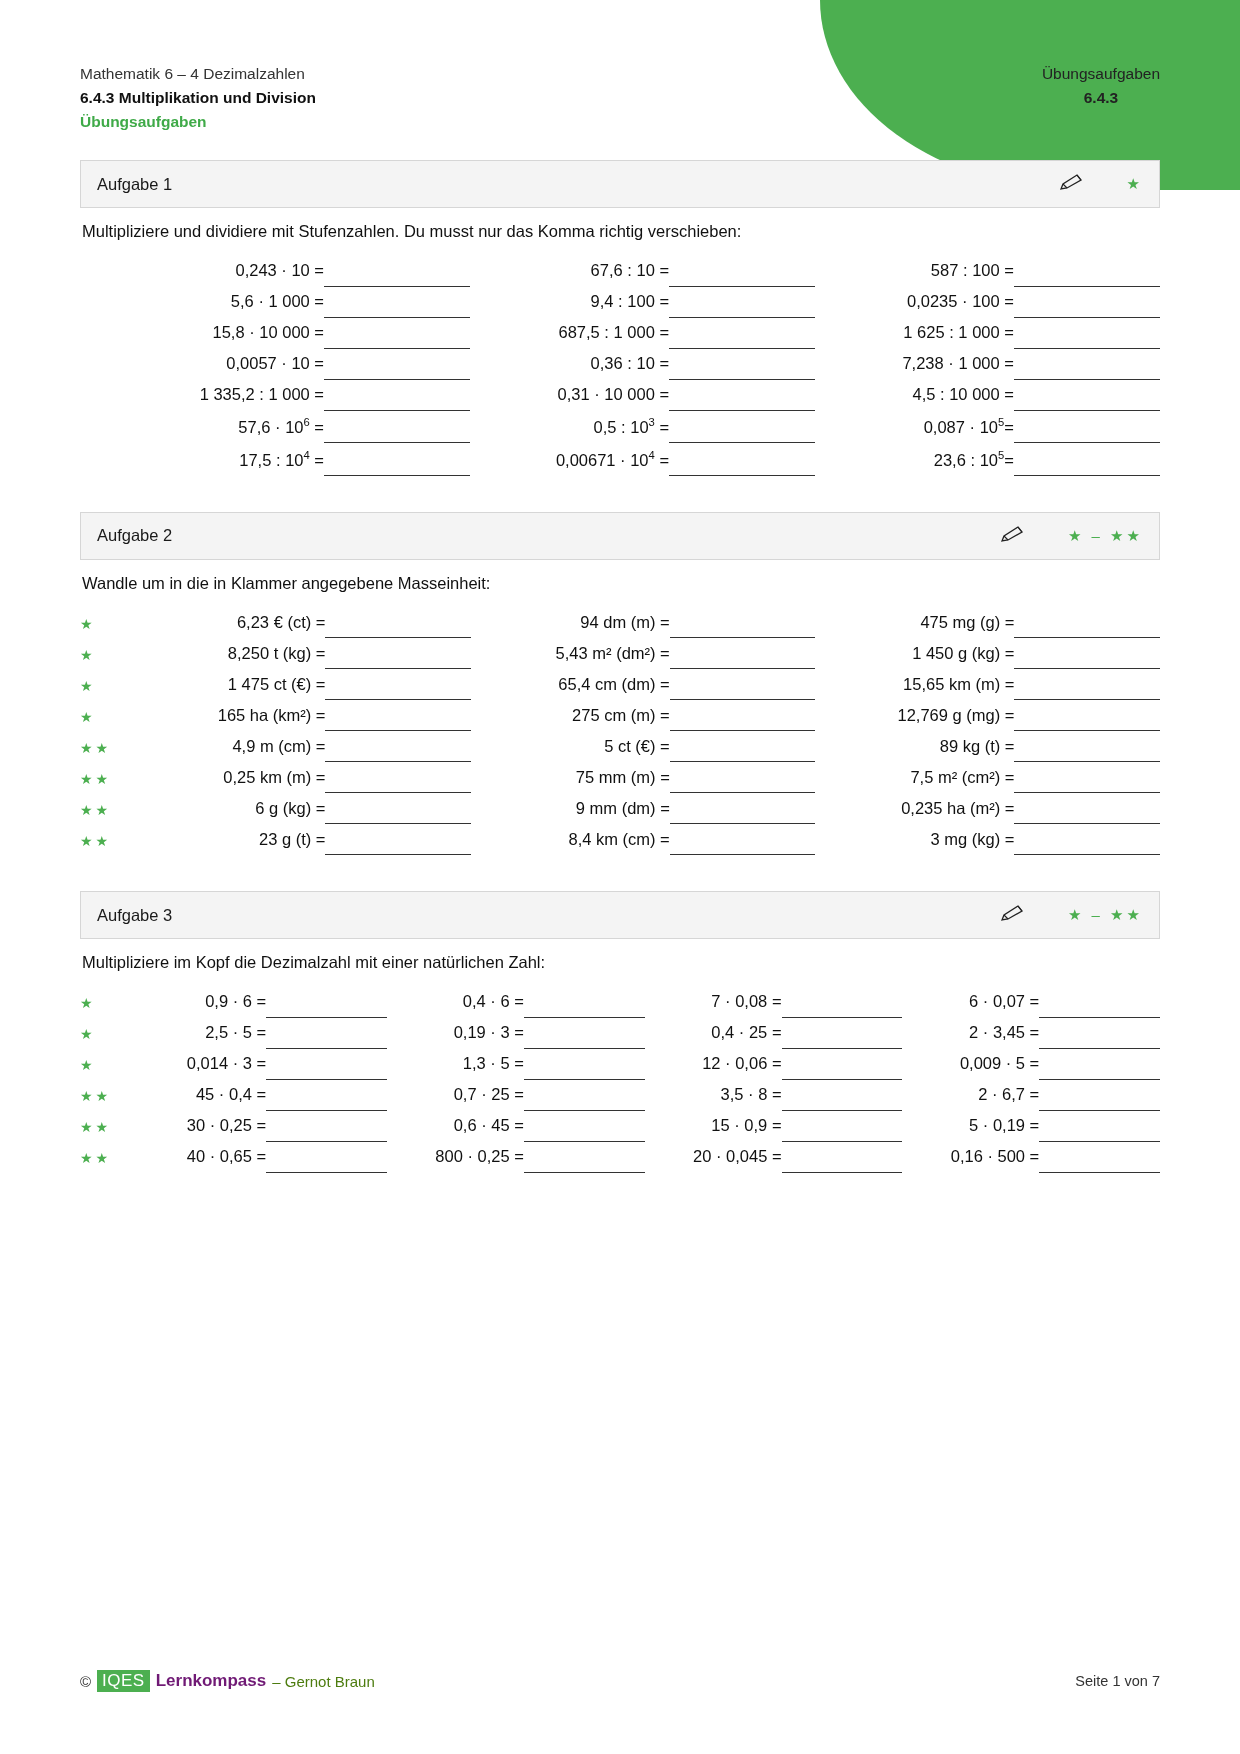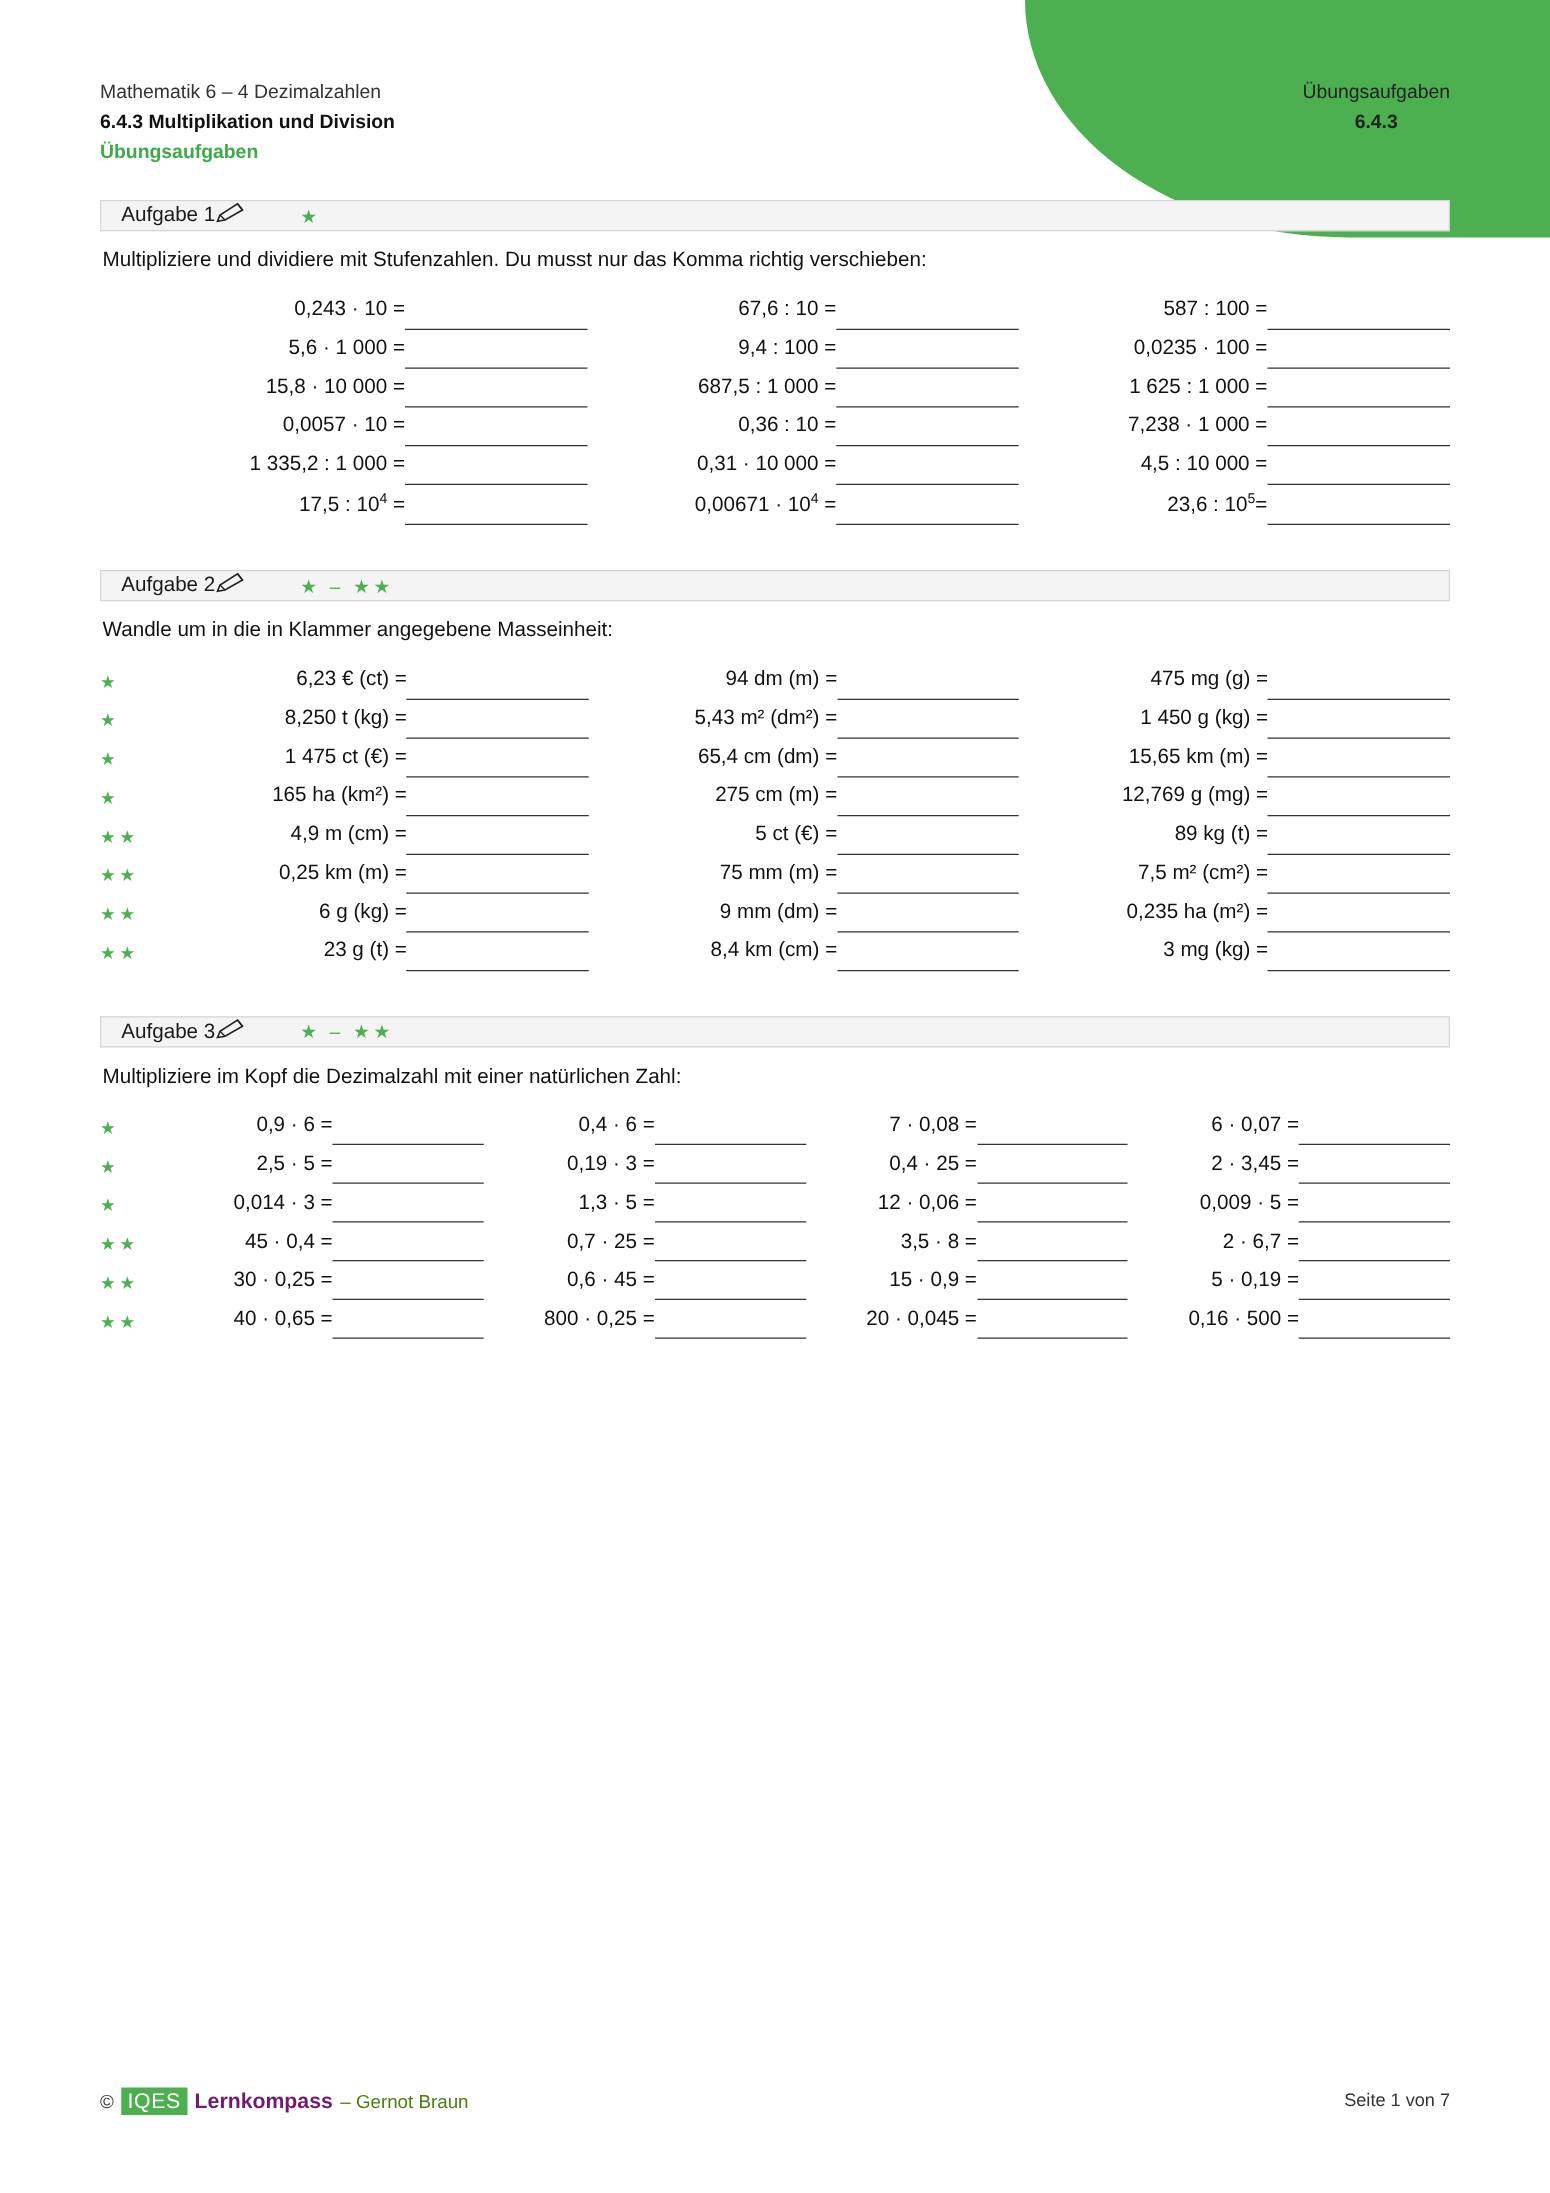--- a/index.html
+++ b/index.html
@@ -33,22 +33,22 @@
   .header-left .l3{ font-weight:bold; color:#3faa48; }
   .header-right{ text-align:right; font-size:15.5px; line-height:1.55; position:relative; z-index:2;}
   .header-right .r1{ color:#222; }
   .header-right .r2{ color:#222; font-weight:bold;text-align:center; }
 
   .content{ position:absolute; left:80px; top:160px; width:1080px; }
 
   .task-bar{
     border:1px solid #d6d6d6;
     background:#f4f4f4;
-    height:25px;
-    display:flex; align-items:center; justify-content:flex-start;
+    height:48px;
+    display:flex; align-items:center; justify-content:space-between;
     padding:0 16px;
     margin-bottom:14px;
   }
   .task-bar .title{ font-size:16.5px; color:#1a1a1a; }
   .task-bar .right{ display:flex; align-items:center; gap:42px; }
   .stars{ color:#4caf50; font-size:15px; letter-spacing:3px; white-space:nowrap; }
   .pencil{ display:inline-block; }
 
   .instr{ font-size:16.5px; margin:0 0 14px 2px; color:#111; }
 
@@ -175,20 +175,31 @@
             </tr>
             <tr>
               <td class="lvl"></td>
               <td class="expr">1 335,2 : 1 000 =</td>
               <td class="blank"></td>
               <td></td>
               <td class="expr">0,31 · 10 000 =</td>
               <td class="blank"></td>
               <td></td>
               <td class="expr">4,5 : 10 000 =</td>
+              <td class="blank"></td>
+            </tr>
+            <tr>
+              <td class="lvl"></td>
+              <td class="expr">57,6 · 10<sup>6</sup> =</td>
+              <td class="blank"></td>
+              <td></td>
+              <td class="expr">0,5 : 10<sup>3</sup> =</td>
+              <td class="blank"></td>
+              <td></td>
+              <td class="expr">0,087 · 10<sup>5</sup>=</td>
               <td class="blank"></td>
             </tr>
             <tr>
               <td class="lvl"></td>
               <td class="expr">17,5 : 10<sup>4</sup> =</td>
               <td class="blank"></td>
               <td></td>
               <td class="expr">0,00671 · 10<sup>4</sup> =</td>
               <td class="blank"></td>
               <td></td>

